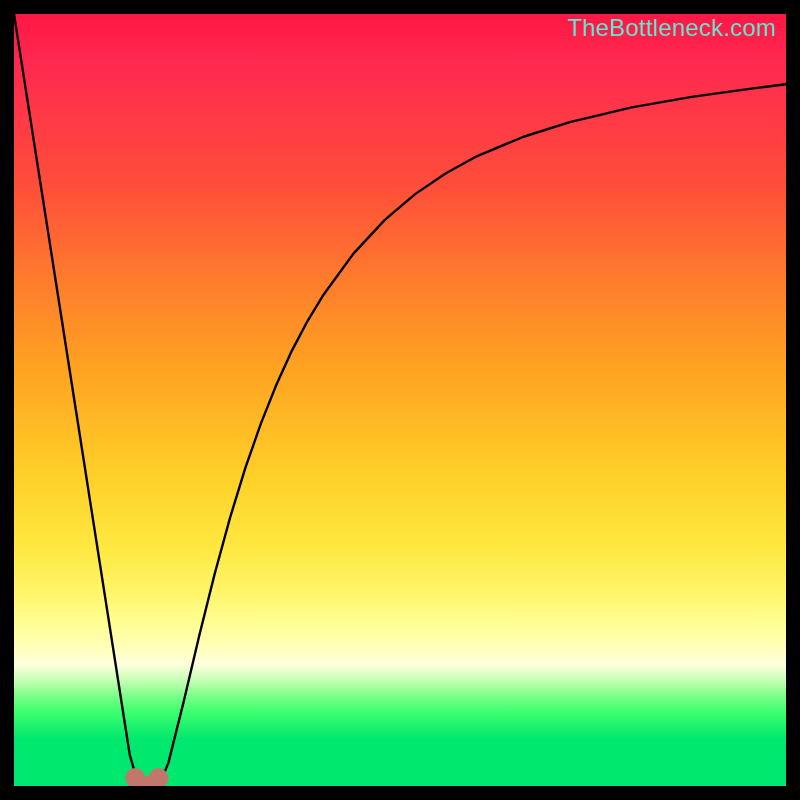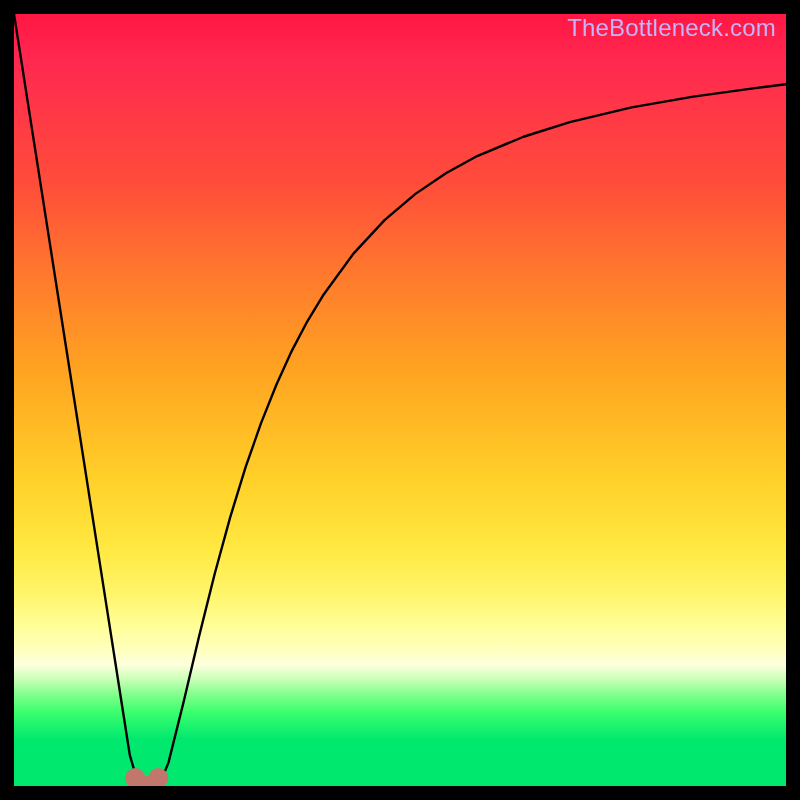--- a/index.html
+++ b/index.html
@@ -57,21 +57,21 @@
     left: 0;
     top: 0;
     width: 772px;
     height: 772px;
     overflow: visible;
   }
   .watermark {
     position: absolute;
     top: 0px;
     right: 10px;
-    color: #c4b5fd;
+    color: #5eead4;
     font-size: 24px;
     font-weight: 500;
     letter-spacing: 0.2px;
     user-select: none;
   }
 </style>
 </head>
 <body>
 
 <div class="frame">

